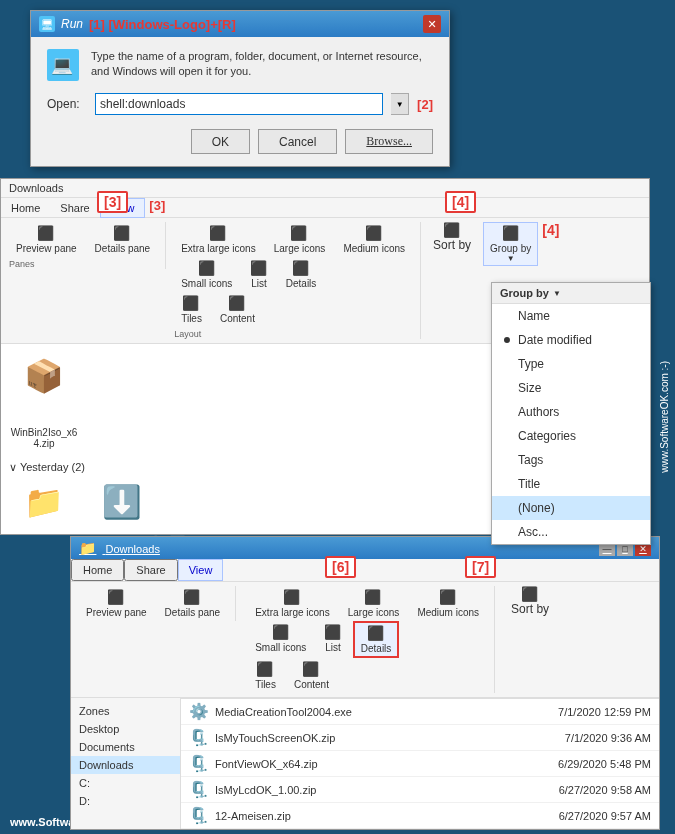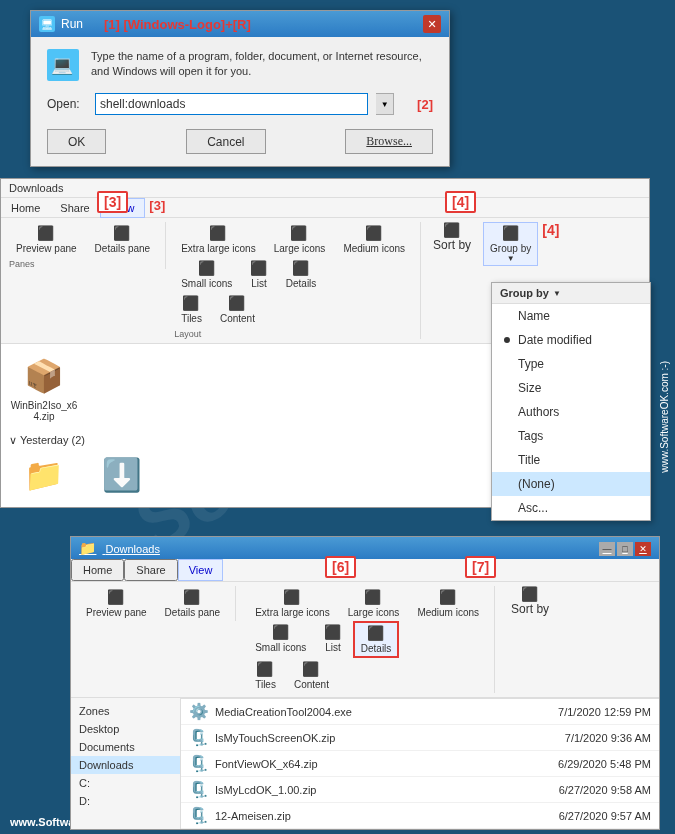--- a/index.html
+++ b/index.html
@@ -103,26 +103,26 @@
       background: #4fc3f7;
       border-radius: 2px;
       display: flex;
       align-items: center;
       justify-content: center;
       font-size: 10px;
     }
     .run-title-text {
       font-size: 12px;
       color: white;
+      font-style: italic;
     }
     .run-step-label {
       color: #e53935;
       font-weight: bold;
       font-size: 13px;
-      margin-left: 15px;
     }
     .run-close-btn {
       width: 18px;
       height: 18px;
       background: #c0392b;
       border: none;
       color: white;
       cursor: pointer;
       display: flex;
       align-items: center;
@@ -184,22 +184,22 @@
       border: 1px solid #aaa;
       border-left: none;
       display: flex;
       align-items: center;
       justify-content: center;
       cursor: pointer;
       font-size: 8px;
     }
     .run-buttons {
       display: flex;
-      justify-content: space-between;
-      gap: 24px;
+      justify-content: flex-end;
+      gap: 8px;
     }
     .run-btn {
       padding: 4px 20px;
       border: 1px solid #999;
       background: #e8e8e8;
       cursor: pointer;
       font-size: 12px;
       color: #333;
     }
     .run-btn-browse {
@@ -384,20 +384,21 @@
       display: flex;
       align-items: center;
       justify-content: center;
       font-size: 32px;
     }
     .file-icon-label {
       font-size: 10px;
       text-align: center;
       color: #333;
       word-break: break-all;
+      margin-top: 27px;
     }
     .yesterday-section {
       padding: 4px 8px;
       font-size: 11px;
       color: #333;
     }
     .yesterday-row {
       display: flex;
       gap: 8px;
       padding: 4px 0;
@@ -706,20 +707,24 @@
     <span class="groupby-empty"></span>
     <span>Type</span>
   </div>
   <div class="groupby-item">
     <span class="groupby-empty"></span>
     <span>Size</span>
   </div>
   <div class="groupby-item">
     <span class="groupby-empty"></span>
     <span>Authors</span>
+  </div>
+  <div class="groupby-item">
+    <span class="groupby-empty"></span>
+    <span>Categories</span>
   </div>
   <div class="groupby-item">
     <span class="groupby-empty"></span>
     <span>Tags</span>
   </div>
   <div class="groupby-item">
     <span class="groupby-empty"></span>
     <span>Title</span>
 
   </div>

